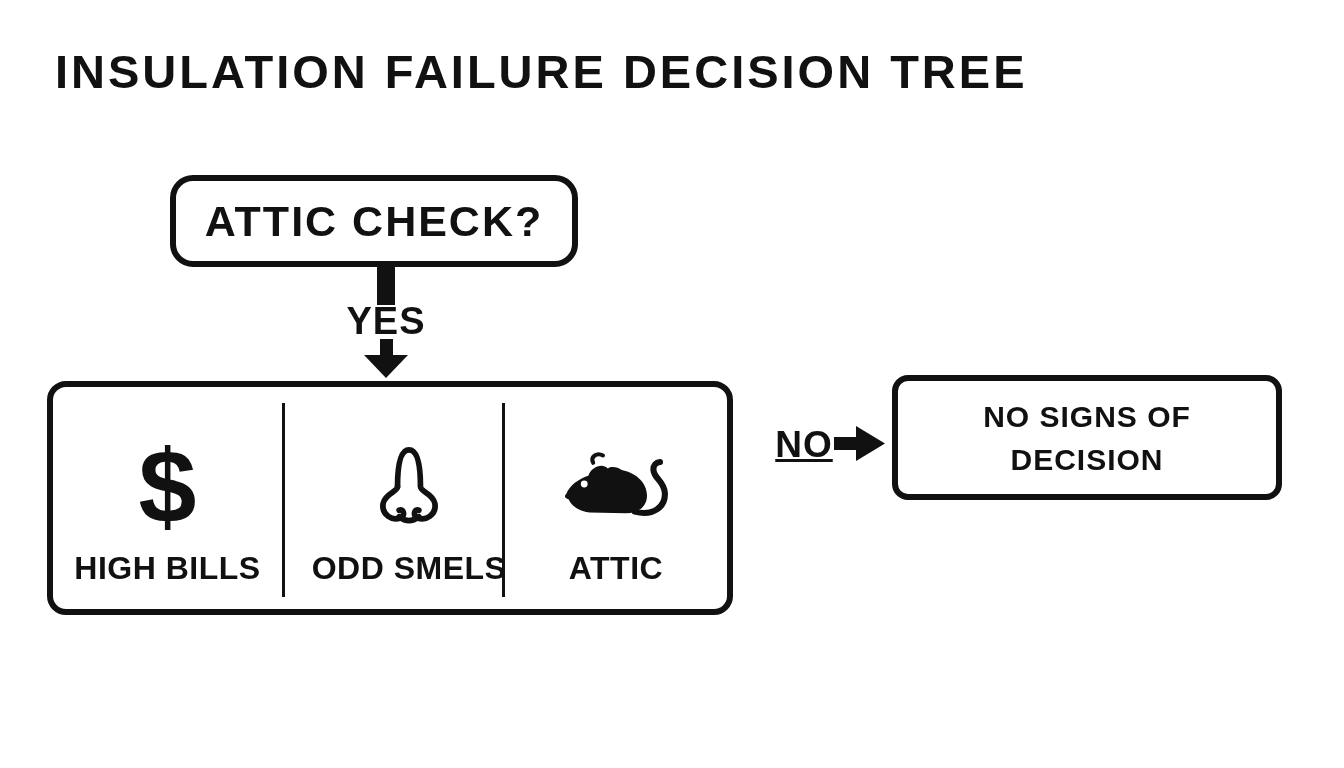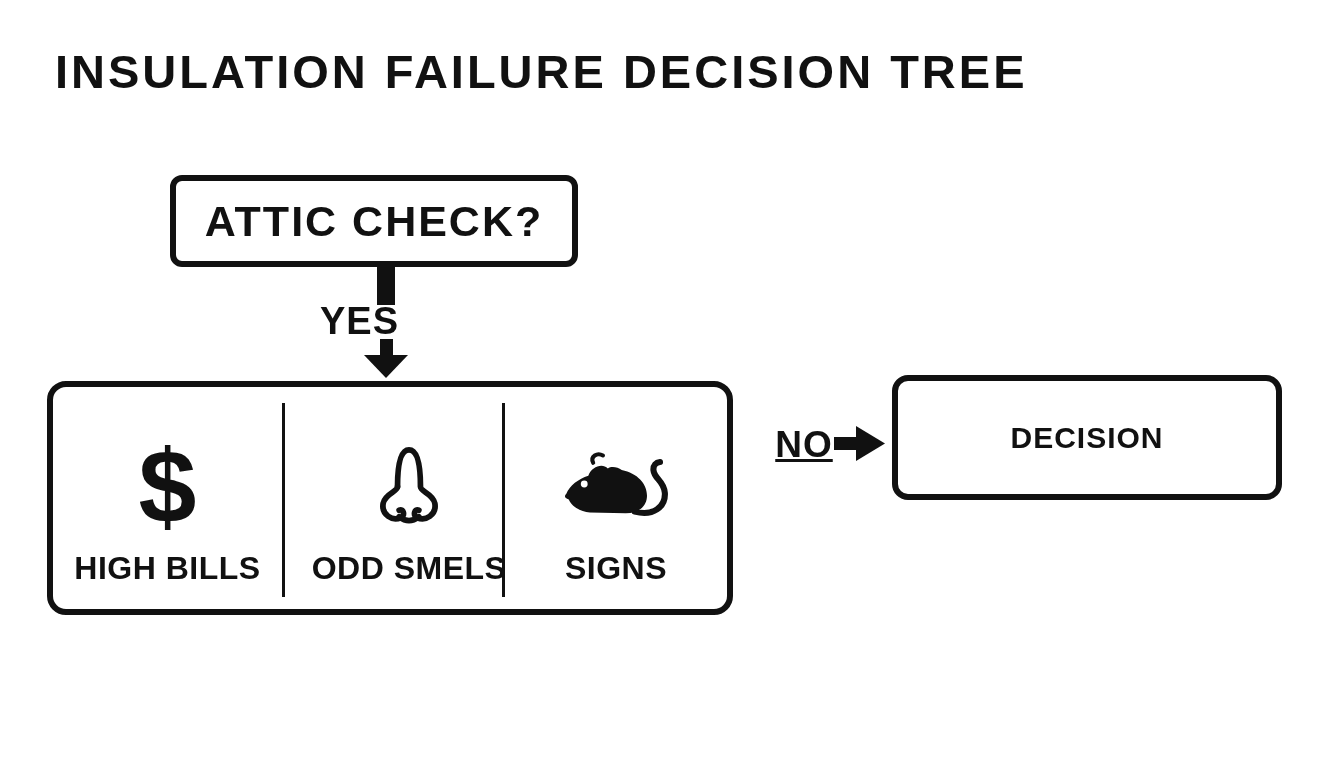--- a/index.html
+++ b/index.html
@@ -9,30 +9,30 @@
   .canvas {
     position:relative; width:1344px; height:768px;
     background:var(--bg); overflow:hidden; color:var(--ink);
   }
   .title {
     position:absolute; left:55px; top:44px;
     font-size:47px; font-weight:800; letter-spacing:3px;
     white-space:nowrap; color:var(--ink);
   }
   .node {
-    position:absolute; border:6px solid var(--ink); border-radius:12px;
+    position:absolute; border:6px solid var(--ink); border-radius:23px;
     background:var(--bg); display:flex; align-items:center; justify-content:center;
   }
   .attic-node { left:170px; top:175px; width:408px; height:92px; }
   .attic-node .node-label {
     font-size:43px; font-weight:800; letter-spacing:2px; white-space:nowrap;
   }
   .shaft-thick { position:absolute; left:377px; top:264px; width:18px; height:41px; background:var(--ink); }
   .yes-label {
-    position:absolute; left:320px; top:300px; width:132px; text-align:left;
+    position:absolute; left:320px; top:300px; width:132px; text-align:center;
     font-size:38px; font-weight:800; letter-spacing:1px;
   }
   .shaft-thin { position:absolute; left:380px; top:339px; width:13px; height:18px; background:var(--ink); }
   .arrow-head-down {
     position:absolute; left:364px; top:355px; width:0; height:0;
     border-left:22px solid transparent; border-right:22px solid transparent;
     border-top:23px solid var(--ink);
   }
   .signs-box {
     left:47px; top:381px; width:686px; height:234px; border-radius:19px;
@@ -107,28 +107,29 @@
 
     <div class="sign-col col-3">
       <div class="icon-box">
         <svg width="114" height="78" viewBox="0 0 140 95">
           <path class="stroke" stroke-width="7.5" d="M 93 79 C 116 85 131 73 130 56 C 129 41 117 39 116 28 C 115.5 22 119 18.5 124 18"></path>
           <path class="fill" d="M 9 57 C 13 47 24 39 36 35 C 40 24 53 19 60 26 C 64 23 72 24 77 28 C 97 32 109 46 108 61 C 107 74 96 81 82 81 L 38 80 C 26 79 15 72 12 64 C 7 62 6 60 9 57 Z"></path>
           <path class="stroke" stroke-width="5" d="M 42 19 C 38 11 47 6 54 10"></path>
           <circle cx="31" cy="45" r="4.2" fill="#ffffff"></circle>
         </svg>
       </div>
-      <div class="sign-label">SIGNS</div>
+      <div class="sign-label">ATTIC</div>
     </div>
 
   </div>
 
   <div class="no-label">NO</div>
   <svg class="no-arrow" width="52" height="42" viewBox="0 0 52 42">
     <rect class="fill" x="0" y="14" width="24" height="13"></rect>
     <polygon class="fill" points="22,3 22,38 51,20.5"></polygon>
   </svg>
 
   <div class="node result-node">
+    <div class="result-line">NO SIGNS OF</div>
     <div class="result-line">DECISION</div>
   </div>
 
 </div>
 
 </body></html>

